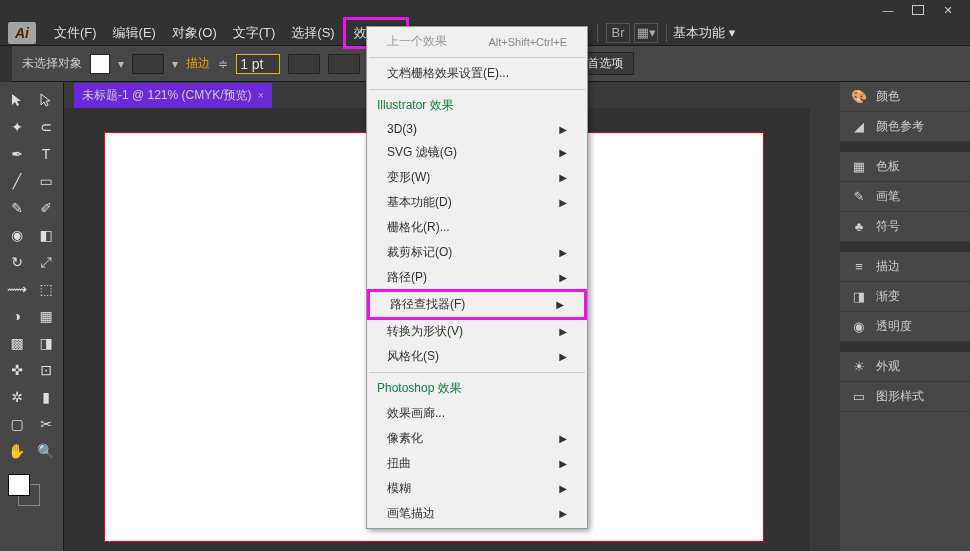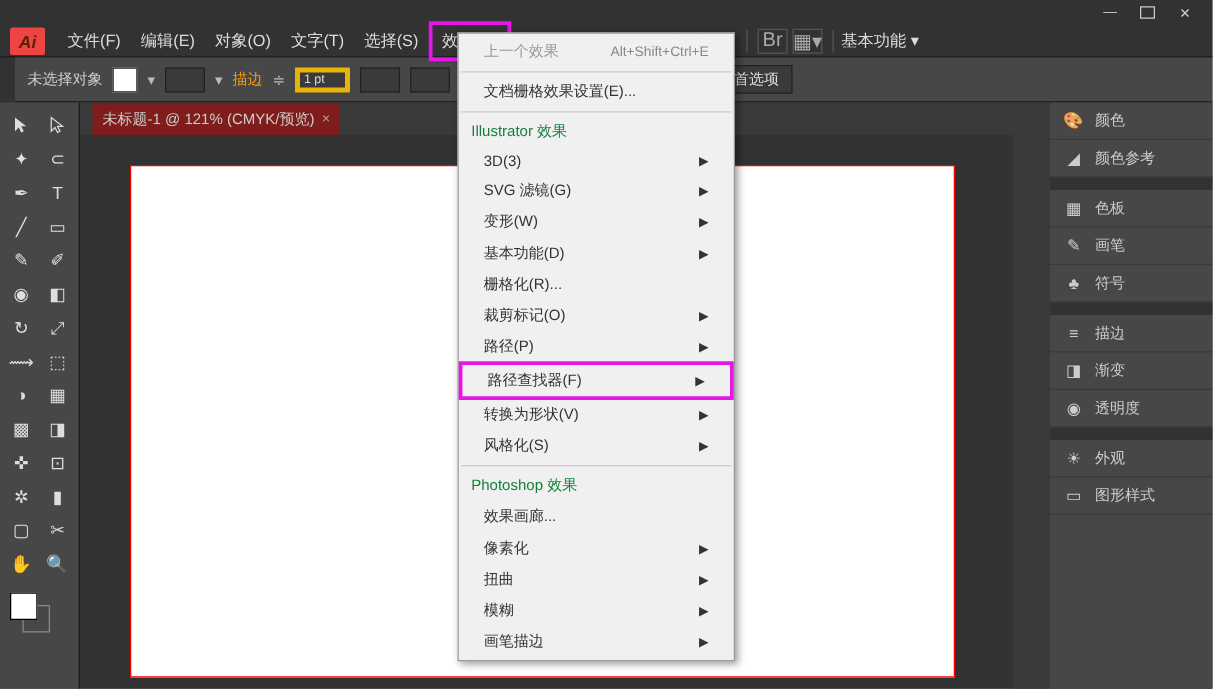--- a/index.html
+++ b/index.html
@@ -5,47 +5,47 @@
 * { margin: 0; padding: 0; box-sizing: border-box; font-family: "Microsoft YaHei", sans-serif; }
 body { background: #323232; width: 970px; height: 551px; overflow: hidden; position: relative; }
 
 .titlebar { height: 20px; background: #323232; display: flex; justify-content: flex-end; align-items: center; padding-right: 8px; gap: 2px; }
 .titlebar .win-btn { width: 28px; height: 16px; display: flex; align-items: center; justify-content: center; color: #ccc; font-size: 11px; }
 .titlebar .min::before { content: "—"; }
 .titlebar .max { border: 1px solid #ccc; width: 12px; height: 10px; }
 .titlebar .close::before { content: "✕"; }
 
 .menubar { height: 26px; background: #323232; display: flex; align-items: center; padding: 0 8px; color: #ddd; font-size: 13px; border-bottom: 1px solid #1a1a1a; }
-.logo { background: #ef4444; color: #5a2400; width: 28px; height: 22px; display: flex; align-items: center; justify-content: center; font-weight: bold; margin-right: 10px; border-radius: 2px; font-size: 14px; font-style: italic; }
+.logo { background: #a3a3a3; color: #5a2400; width: 28px; height: 22px; display: flex; align-items: center; justify-content: center; font-weight: bold; margin-right: 10px; border-radius: 2px; font-size: 14px; font-style: italic; }
 .menubar .menu-item { padding: 4px 8px; cursor: pointer; }
 .menubar .menu-item.highlighted { border: 3px solid #e815e8; }
 .menubar .sep { width: 1px; height: 18px; background: #555; margin: 0 6px; }
-.menubar .icon-btn { width: 24px; height: 20px; border: 1px solid #555; margin: 0 2px; display: flex; align-items: center; justify-content: center; font-size: 16px; color: #aaa; }
+.menubar .icon-btn { width: 24px; height: 20px; border: 1px solid #555; margin: 0 2px; display: flex; align-items: center; justify-content: center; font-size: 13px; color: #aaa; }
 .menubar .workspace { color: #ddd; }
 
 .optionsbar { height: 36px; background: #474747; display: flex; align-items: center; padding: 0 10px; color: #bbb; font-size: 12px; gap: 8px; border-bottom: 1px solid #1a1a1a; margin-left: 12px; }
 .optionsbar .label { color: #ccc; }
 .optionsbar .swatch { width: 20px; height: 20px; background: #fff; border: 1px solid #222; }
 .optionsbar .stroke-label { color: #ff9a00; }
-.optionsbar .input-small { width: 44px; height: 20px; background: #3a3a3a; border: 4px solid #eab308; color: #ddd; font-size: 10px; padding: 0 3px; }
+.optionsbar .input-small { width: 44px; height: 20px; background: #3a3a3a; border: 1px solid #eab308; color: #ddd; font-size: 14px; padding: 0 3px; }
 .optionsbar .icon-box { width: 32px; height: 20px; background: #3a3a3a; border: 1px solid #222; }
 .optionsbar .opacity-label { color: #ff9a00; }
 .optionsbar .btn { padding: 2px 10px; background: #3a3a3a; border: 1px solid #222; color: #ddd; }
 
 .workspace-area { display: flex; height: calc(551px - 20px - 26px - 36px); }
 
 .toolbox { width: 64px; background: #474747; padding: 6px 4px; display: grid; grid-template-columns: 1fr 1fr; gap: 3px; align-content: start; border-right: 1px solid #1a1a1a; }
 .toolbox .tool { width: 26px; height: 24px; display: flex; align-items: center; justify-content: center; color: #ddd; font-size: 14px; border: 1px solid transparent; }
 .toolbox .swatches { grid-column: 1 / 3; margin-top: 6px; position: relative; height: 40px; }
 .toolbox .swatches .fg { position: absolute; width: 22px; height: 22px; background: #fff; border: 1px solid #000; left: 4px; top: 2px; }
 .toolbox .swatches .bg { position: absolute; width: 22px; height: 22px; background: #474747; border: 1px solid #888; left: 14px; top: 12px; }
 
 .canvas-area { flex: 1; background: #323232; position: relative; }
 .doc-tab { height: 26px; display: flex; align-items: center; padding: 0 10px; color: #ccc; font-size: 12px; background: #3a3a3a; }
-.doc-tab .tab { padding: 4px 8px; background: #7f1d1d; display: flex; align-items: center; gap: 6px; }
+.doc-tab .tab { padding: 4px 8px; background: #6d28d9; display: flex; align-items: center; gap: 6px; }
 .doc-tab .close-tab { color: #aaa; font-size: 11px; }
 .canvas { position: absolute; left: 40px; top: 50px; width: 660px; height: 410px; background: #fff; border: 1px solid #ff0000; }
 
 .right-panels { width: 160px; background: #323232; display: flex; }
 .right-panels .strip { width: 30px; background: #3a3a3a; }
 .right-panels .panel-stack { flex: 1; background: #474747; display: flex; flex-direction: column; }
 .panel-item { display: flex; align-items: center; gap: 8px; padding: 6px 10px; color: #ccc; font-size: 12px; border-bottom: 1px solid #3a3a3a; }
 .panel-item .picon { width: 18px; height: 16px; display: flex; align-items: center; justify-content: center; font-size: 13px; }
 .panel-gap { height: 10px; background: #323232; }
 

